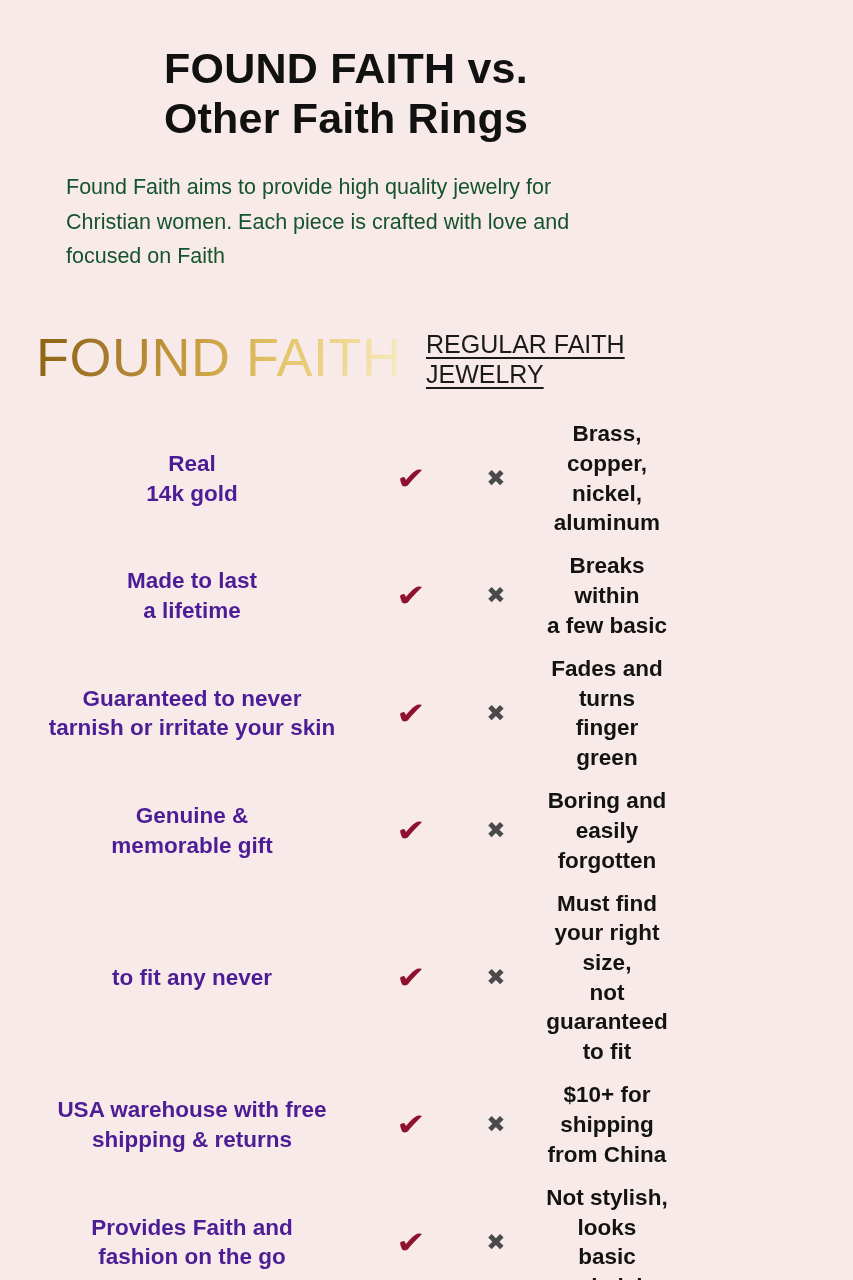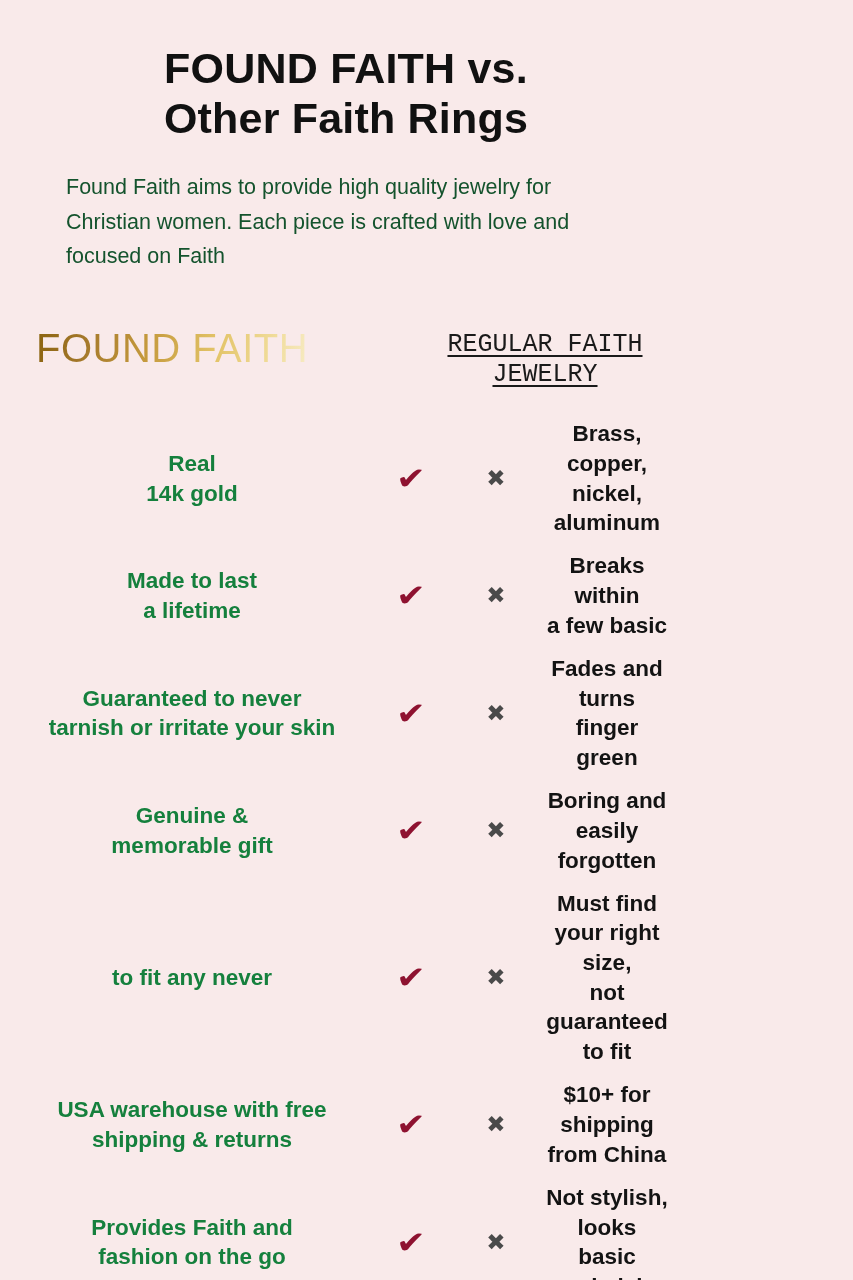--- a/index.html
+++ b/index.html
@@ -47,36 +47,35 @@
     display: flex;
     align-items: flex-start;
     padding: 52px 0 0 0;
   }
   .brand-left {
     width: 426px;
     text-align: left;
     padding-left: 36px;
   }
   .brand-gold {
-    font-size: 40px;
+    font-size: 54px;
     font-weight: 400;
     letter-spacing: 0.5px;
     background: linear-gradient(100deg, #8a6310 0%, #a4782a 18%, #c69b3e 42%, #e3c468 66%, #f0dc9a 86%, #f7ebc4 100%);
     -webkit-background-clip: text;
     background-clip: text;
     color: transparent;
     -webkit-text-fill-color: transparent;
     white-space: nowrap;
   }
   .brand-right {
     flex: 1;
-    text-align: center;
+    text-align: left;
     padding-right: 28px;
     padding-top: 4px;
-    font-family: Liberation Mono, monospace;
   }
   .brand-regular {
     font-size: 25px;
     font-weight: 400;
     line-height: 1.18;
     color: #1a1a1a;
     text-decoration: underline;
     text-decoration-thickness: 1.5px;
     text-underline-offset: 4px;
   }
@@ -91,21 +90,21 @@
     display: flex;
     align-items: center;
     min-height: 116px;
   }
   .cell-left {
     width: 352px;
     text-align: center;
     font-size: 22.5px;
     font-weight: bold;
     line-height: 1.32;
-    color: #15803d;
+    color: #4c1d95;
     padding: 0 6px;
   }
   .cell-check {
     width: 86px;
     text-align: center;
   }
   .cell-cross {
     width: 84px;
     text-align: center;
   }

